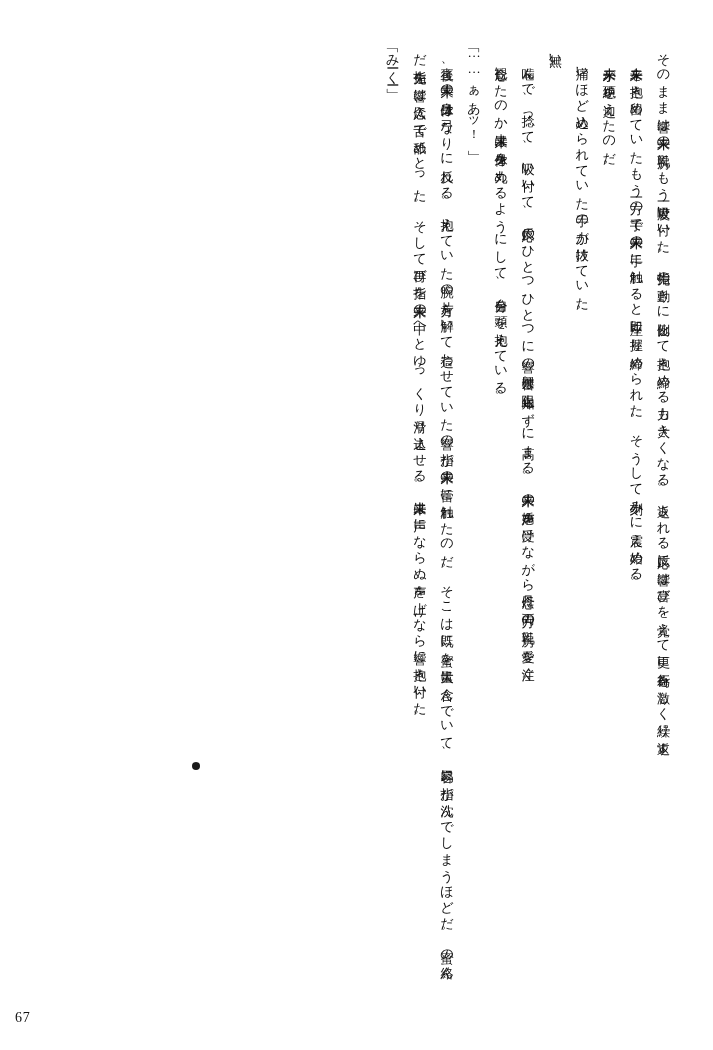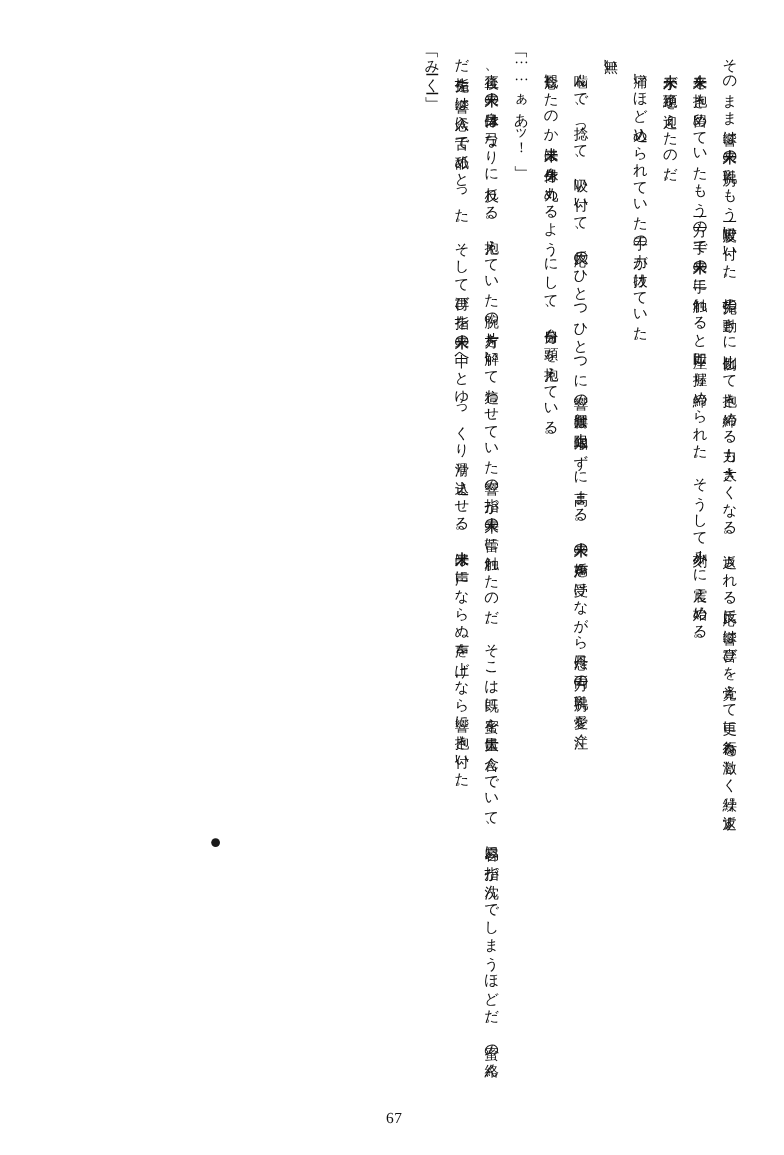--- a/index.html
+++ b/index.html
@@ -50,24 +50,23 @@
     left: 192px;
     top: 762px;
     width: 8px;
     height: 8px;
     border-radius: 50%;
     background: #1a1a1a;
   }
   
   #page-number {
     position: absolute;
-    left: 4px;
+    left: 15px;
     right: 0;
     bottom: 24px;
-    text-align: center;
     font-size: 14px;
     font-family: "Liberation Serif", "DejaVu Serif", serif;
     color: #111111;
     letter-spacing: 0.05em;
   }
 </style>
 </head>
 <body>
 
 <div id="page">

